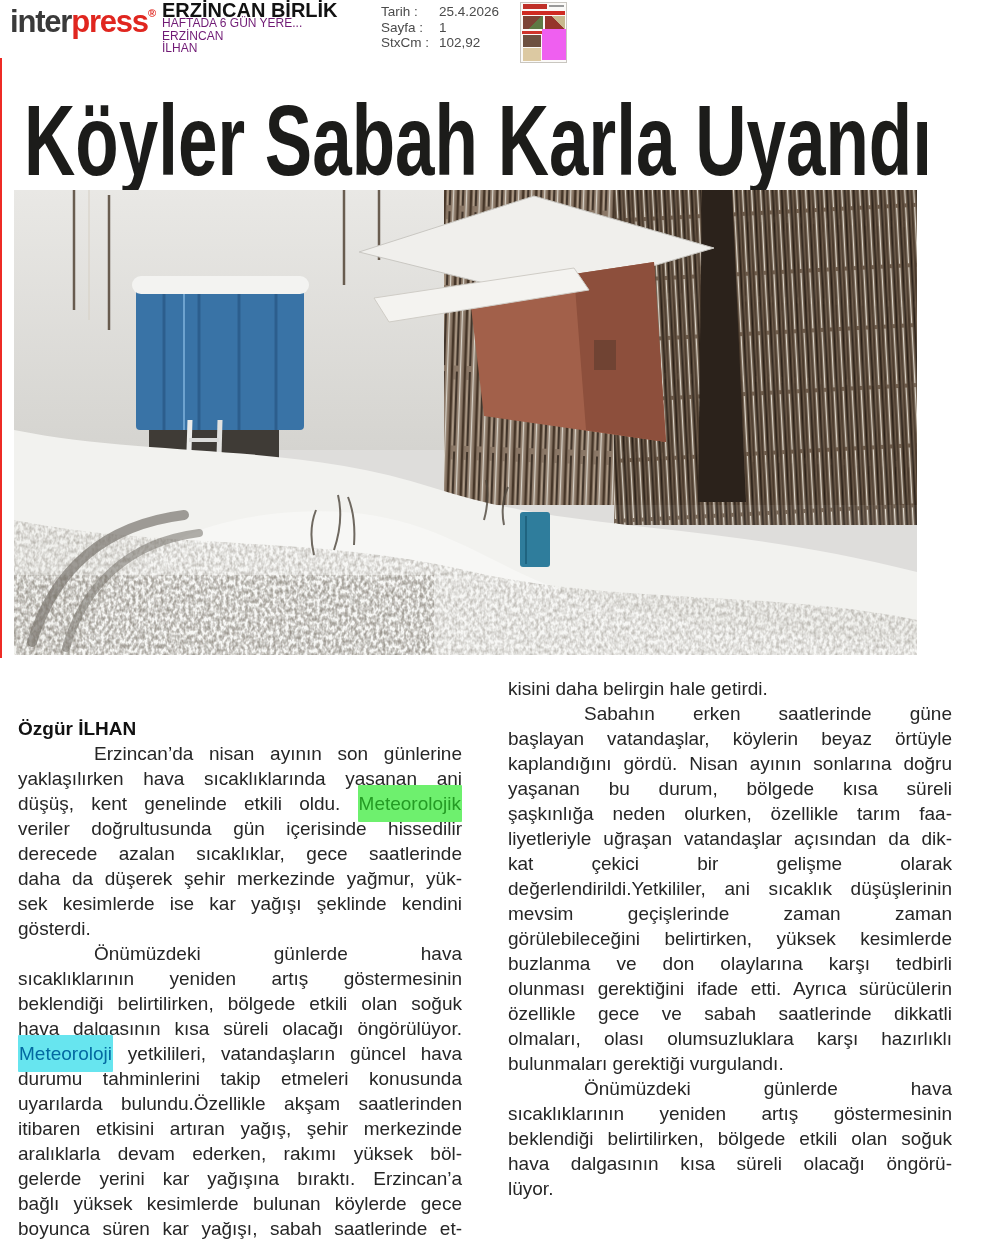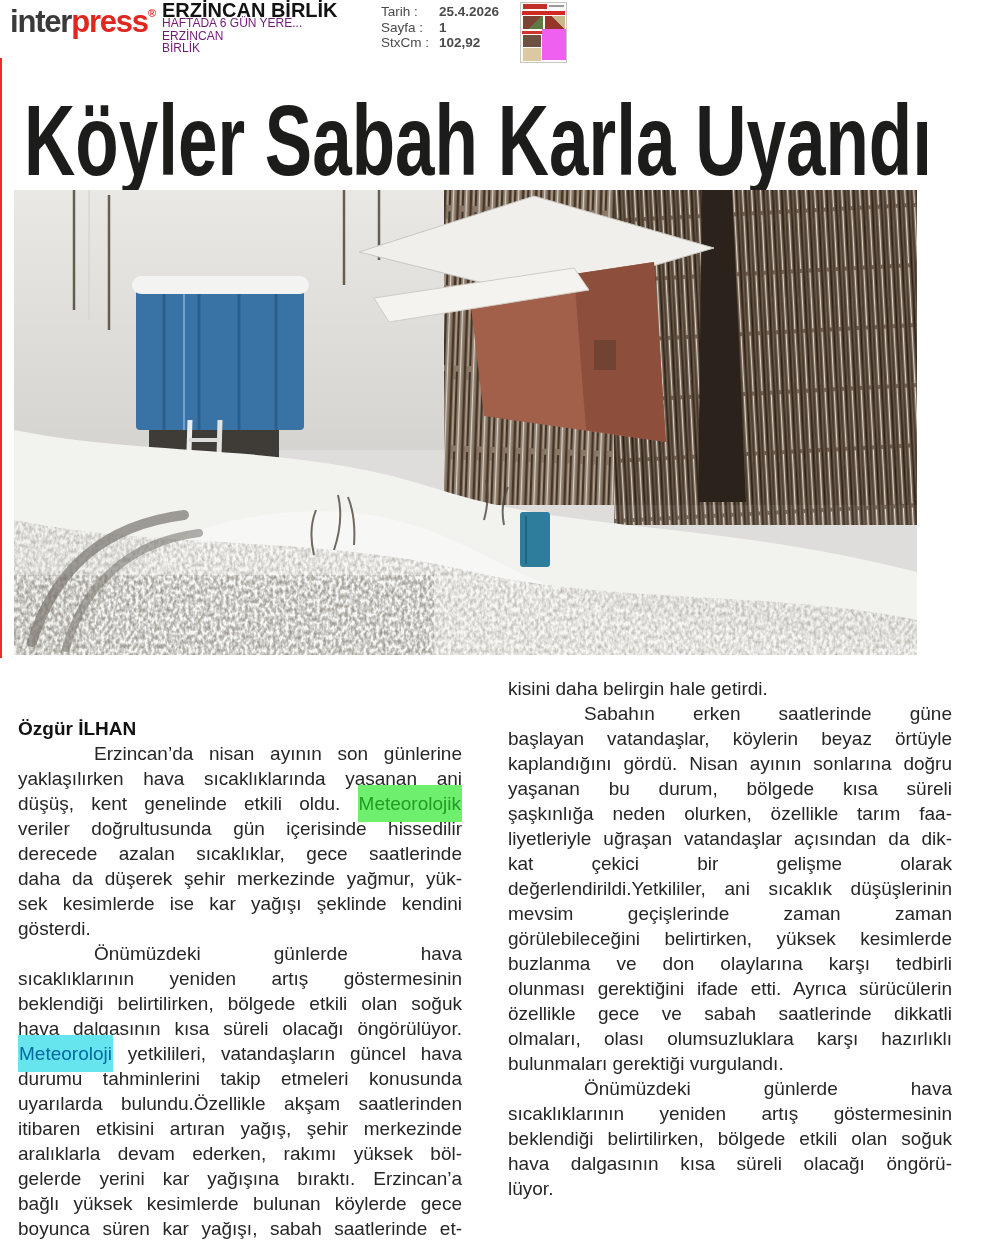--- a/index.html
+++ b/index.html
@@ -11,21 +11,21 @@
   .logo{position:absolute;left:10px;top:4px;font-weight:bold;font-size:31px;letter-spacing:-1.2px;white-space:nowrap;}
   .lg1{color:#3a3a3a;}
   .lg2{color:#e0261f;}
   .lgr{color:#e0261f;font-size:11px;letter-spacing:0;vertical-align:15px;}
   .pub{position:absolute;left:162px;top:3px;width:210px;}
   .pub-name{font-size:20px;font-weight:bold;color:#121212;line-height:14px;}
   .pub-sub{font-size:12px;color:#701a75;line-height:12.5px;}
   .meta{position:absolute;left:381px;top:4px;width:135px;font-size:13.5px;color:#4b4b4b;line-height:15.5px;}
   .mrow{white-space:nowrap;}
   .mlab{display:inline-block;width:58px;}
-  .mval{display:inline-block;font-weight:bold;}
+  .mval{display:inline-block;}
   
   .thumb{position:absolute;left:520px;top:2px;width:47px;height:61px;background:#fbfaf8;border:1px solid #c9c6c0;box-sizing:border-box;}
   .thumb div{position:absolute;}
   .t-mast{top:1px;left:2px;width:24px;height:5px;background:#c03028;}
   .t-line1{top:2px;right:2px;width:15px;height:2px;background:#9a9a9a;}
   .t-bar1{top:8px;left:1px;right:1px;height:4px;background:#cf2b22;}
   .t-img1{top:13px;left:2px;width:20px;height:13px;background:linear-gradient(135deg,#7d4436 55%,#5d7a44 55%);}
   .t-img2{top:13px;left:24px;width:20px;height:13px;background:linear-gradient(45deg,#96352c 60%,#c8b98e 60%);}
   .t-bar2{top:28px;left:1px;width:22px;height:3px;background:#d0342b;}
   .t-img3{top:32px;left:2px;width:18px;height:12px;background:#6e5140;}
@@ -59,21 +59,21 @@
 <body>
 
 <div class="page">
 
   <div class="hdr">
     <div class="logo"><span class="lg1">inter</span><span class="lg2">press</span><span class="lgr">®</span></div>
     <div class="pub">
       <div class="pub-name">ERZİNCAN BİRLİK</div>
       <div class="pub-sub">HAFTADA 6 GÜN YERE...</div>
       <div class="pub-sub">ERZİNCAN</div>
-      <div class="pub-sub">BİRLİK</div>
+      <div class="pub-sub">İLHAN</div>
     </div>
     <div class="meta">
       <div class="mrow"><span class="mlab">Tarih :</span><span class="mval">25.4.2026</span></div>
       <div class="mrow"><span class="mlab">Sayfa :</span><span class="mval">1</span></div>
       <div class="mrow"><span class="mlab">StxCm :</span><span class="mval">102,92</span></div>
     </div>
     <div class="thumb">
       <div class="t-mast"></div>
       <div class="t-line1"></div>
       <div class="t-bar1"></div>

